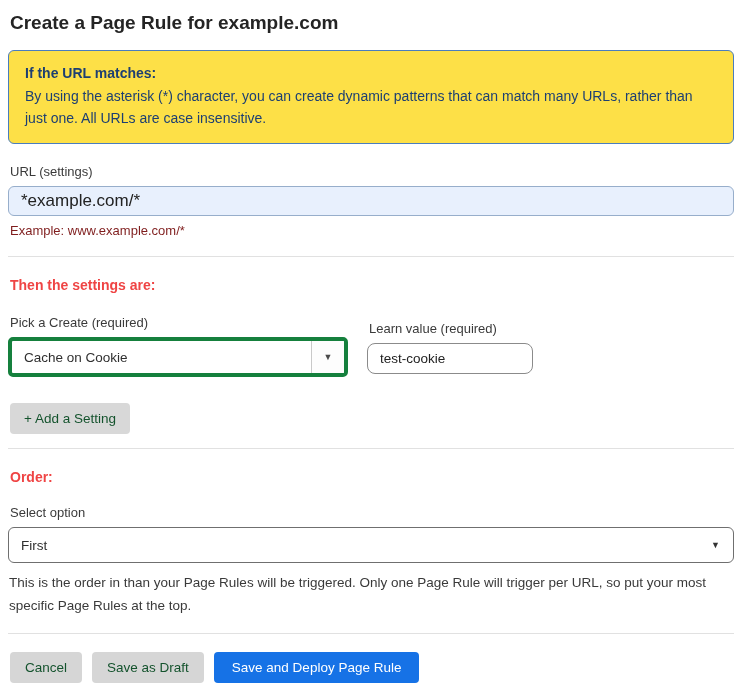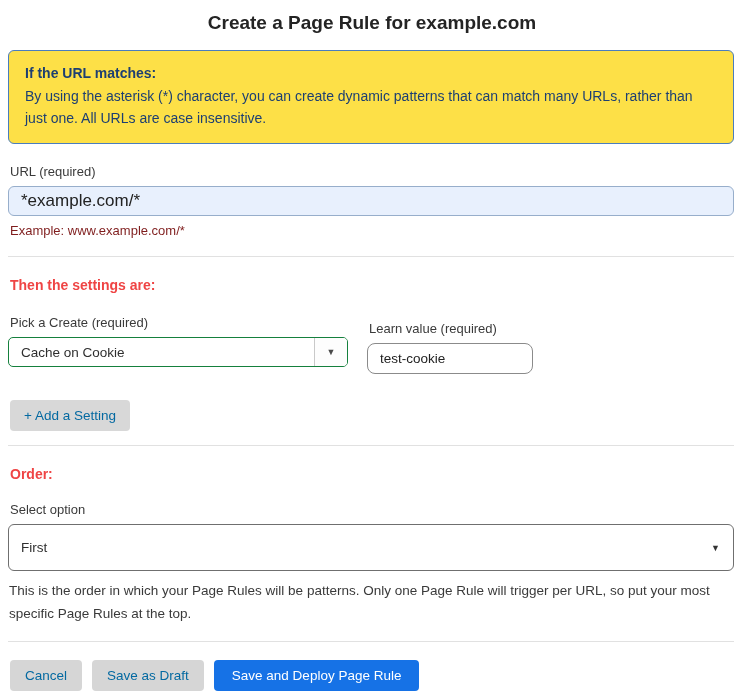--- a/index.html
+++ b/index.html
@@ -11,21 +11,20 @@
     color: #2b2b2b;
     overflow: hidden;
   }
   .page { padding-top: 8px; }
 
   .page-title {
     font-size: 19px;
     font-weight: bold;
     color: #242424;
     margin: 4px 16px 16px 10px;
-    text-align: center;
   }
 
   
   .info-box {
     margin: 0 16px 0 8px;
     background: #fde047;
     border: 1px solid #4a7dbe;
     border-radius: 6px;
     padding: 11px 16px 13px 16px;
     color: #1d3f72;
@@ -85,22 +84,22 @@
     margin: 22px 16px 0 8px;
   }
   .settings-col-left { width: 340px; }
   .settings-col-right { margin-left: 19px; padding-top: 6px; }
   .settings-row .field-label { margin-left: 2px; }
 
   .select-box {
     display: flex;
     align-items: stretch;
     width: 340px;
-    height: 30px;
-    border: 1px solid #15803d;
+    height: 40px;
+    border: 4px solid #15803d;
     border-radius: 5px;
     background: #ffffff;
     cursor: pointer;
     overflow: hidden;
   }
   .select-box .select-text {
     flex: 1;
     display: flex;
     align-items: center;
     padding: 0 12px;
@@ -133,36 +132,36 @@
   }
 
   .btn {
     display: inline-block;
     border: none;
     border-radius: 4px;
     font-size: 13.5px;
     font-family: "Liberation Sans", sans-serif;
     padding: 8px 15px;
     cursor: pointer;
-    color: #0369a1;
+    color: #14532d;
     background: #d6d6d6;
   }
   .add-setting-btn {
     margin: 26px 0 0 10px;
     background: #d8d8d8;
     padding: 8px 14px;
   }
 
   .order-divider { margin-top: 14px; }
 
   .order-select {
     display: flex;
     align-items: center;
     width: 726px;
-    height: 47px;
+    height: 36px;
     margin-left: 8px;
     border: 1px solid #6f6f6f;
     border-radius: 6px;
     background: #fff;
     cursor: pointer;
     font-size: 13.5px;
     color: #2f2f2f;
   }
   .order-select .order-select-text { flex: 1; padding: 0 12px; }
   .order-select .order-select-arrow {
@@ -195,21 +194,21 @@
 
 <div class="page">
 
   <h1 class="page-title">Create a Page Rule for example.com</h1>
 
   <div class="info-box">
     <div class="info-heading">If the URL matches:</div>
     <div class="info-body">By using the asterisk (*) character, you can create dynamic patterns that can match many URLs, rather than just one. All URLs are case insensitive.</div>
   </div>
 
-  <div class="field-label url-label">URL (required)</div>
+  <div class="field-label url-label">URL (settings)</div>
   <input class="url-input" type="text" value="*example.com/*" style="">
   <div class="example-text">Example: www.example.com/*</div>
 
   <hr class="divider">
 
   <div class="section-heading">Then the settings are:</div>
 
   <div class="settings-row">
     <div class="settings-col-left">
       <div class="field-label">Pick a Create (required)</div>
@@ -228,21 +227,21 @@
 
   <hr class="divider order-divider">
 
   <div class="section-heading">Order:</div>
 
   <div class="field-label url-label">Select option</div>
   <div class="order-select">
     <div class="order-select-text">First</div>
     <div class="order-select-arrow">▼</div>
   </div>
-  <div class="help-text">This is the order in which your Page Rules will be patterns. Only one Page Rule will trigger per URL, so put your most specific Page Rules at the top.</div>
+  <div class="help-text">This is the order in than your Page Rules will be triggered. Only one Page Rule will trigger per URL, so put your most specific Page Rules at the top.</div>
 
   <hr class="divider footer-divider">
 
   <div class="footer-actions">
     <button class="btn">Cancel</button>
     <button class="btn">Save as Draft</button>
     <button class="btn primary-btn">Save and Deploy Page Rule</button>
   </div>
 
 </div>

